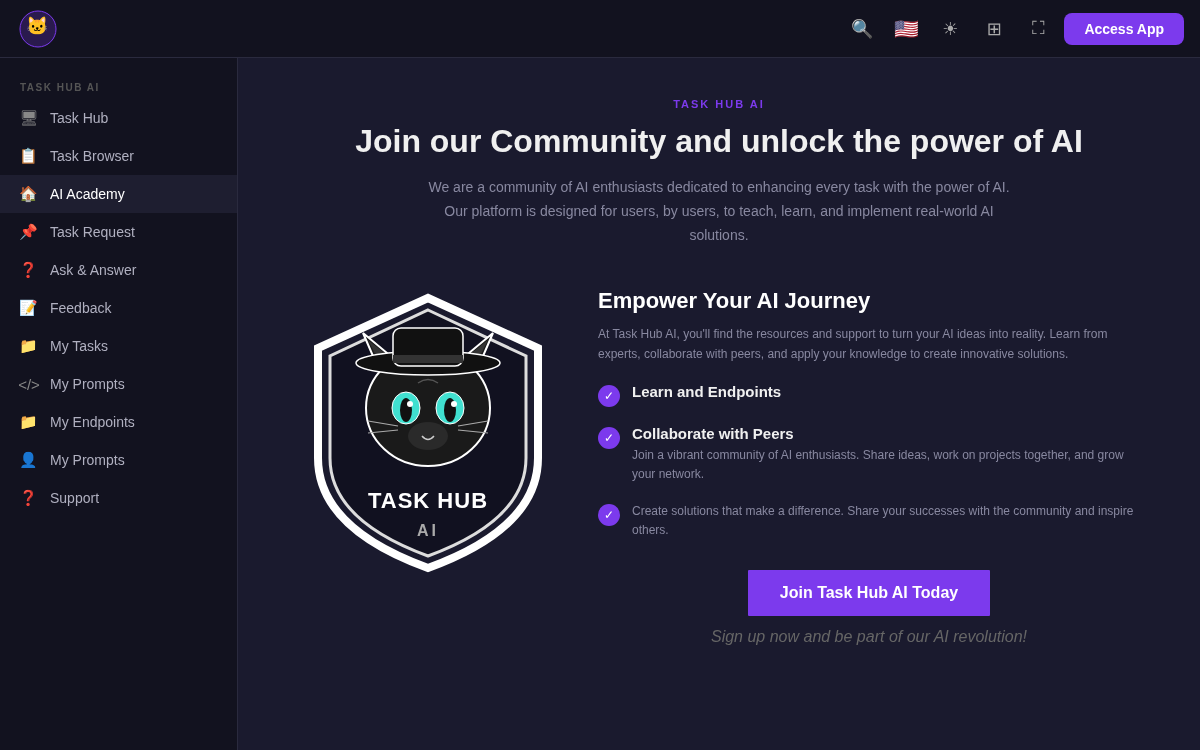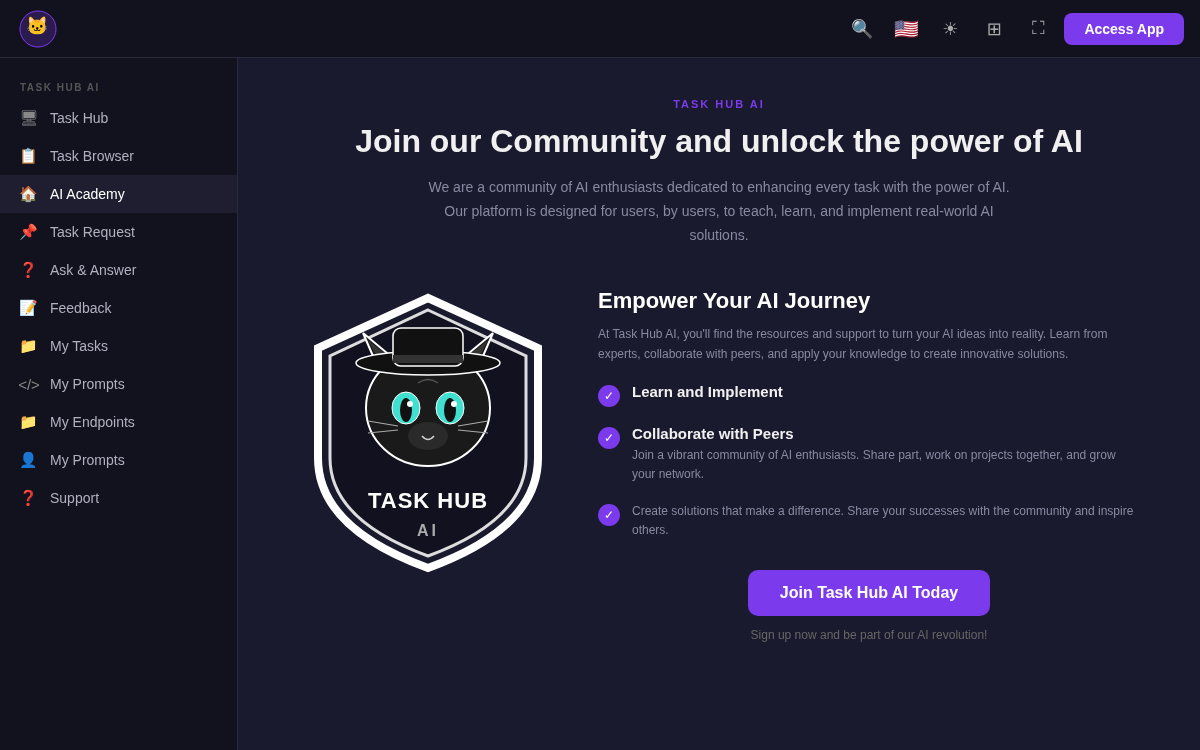--- a/index.html
+++ b/index.html
@@ -226,31 +226,32 @@
     }
 
     .cta-section {
       text-align: center;
       margin-top: 30px;
     }
     .cta-btn {
       background: #7c3aed;
       color: white;
       border: none;
-      border-radius: 10px;
+      border-radius: 1px;
       padding: 14px 32px;
       font-size: 16px;
       font-weight: 700;
       cursor: pointer;
       margin-bottom: 12px;
       display: inline-block;
     }
     .cta-sub {
-      font-size: 12px;
+      font-size: 16px;
       color: #666;
+      font-style: italic;
     }
   </style>
 </head>
 <body>
 
 <div class="topnav">
   <div class="topnav-logo">
 
     <svg viewBox="0 0 40 40" fill="none" xmlns="http://www.w3.org/2000/svg">
       <circle cx="20" cy="20" r="18" fill="#2a1a4e" stroke="#7c3aed" stroke-width="1"></circle>
@@ -380,29 +381,29 @@
       </svg>
     </div>
 
     <div class="features-area">
       <div class="empower-title">Empower Your AI Journey</div>
       <div class="empower-desc">At Task Hub AI, you'll find the resources and support to turn your AI ideas into reality. Learn from experts, collaborate with peers, and apply your knowledge to create innovative solutions.</div>
 
       <div class="feature-item">
         <div class="feature-check">✓</div>
         <div class="feature-content">
-          <div class="feature-title">Learn and Implement</div>
+          <div class="feature-title">Learn and Endpoints</div>
         </div>
       </div>
 
       <div class="feature-item">
         <div class="feature-check">✓</div>
         <div class="feature-content">
           <div class="feature-title">Collaborate with Peers</div>
-          <div class="feature-desc">Join a vibrant community of AI enthusiasts. Share part, work on projects together, and grow your network.</div>
+          <div class="feature-desc">Join a vibrant community of AI enthusiasts. Share ideas, work on projects together, and grow your network.</div>
         </div>
       </div>
 
       <div class="feature-item">
         <div class="feature-check">✓</div>
         <div class="feature-content">
           <div class="feature-desc">Create solutions that make a difference. Share your successes with the community and inspire others.</div>
         </div>
       </div>
 

